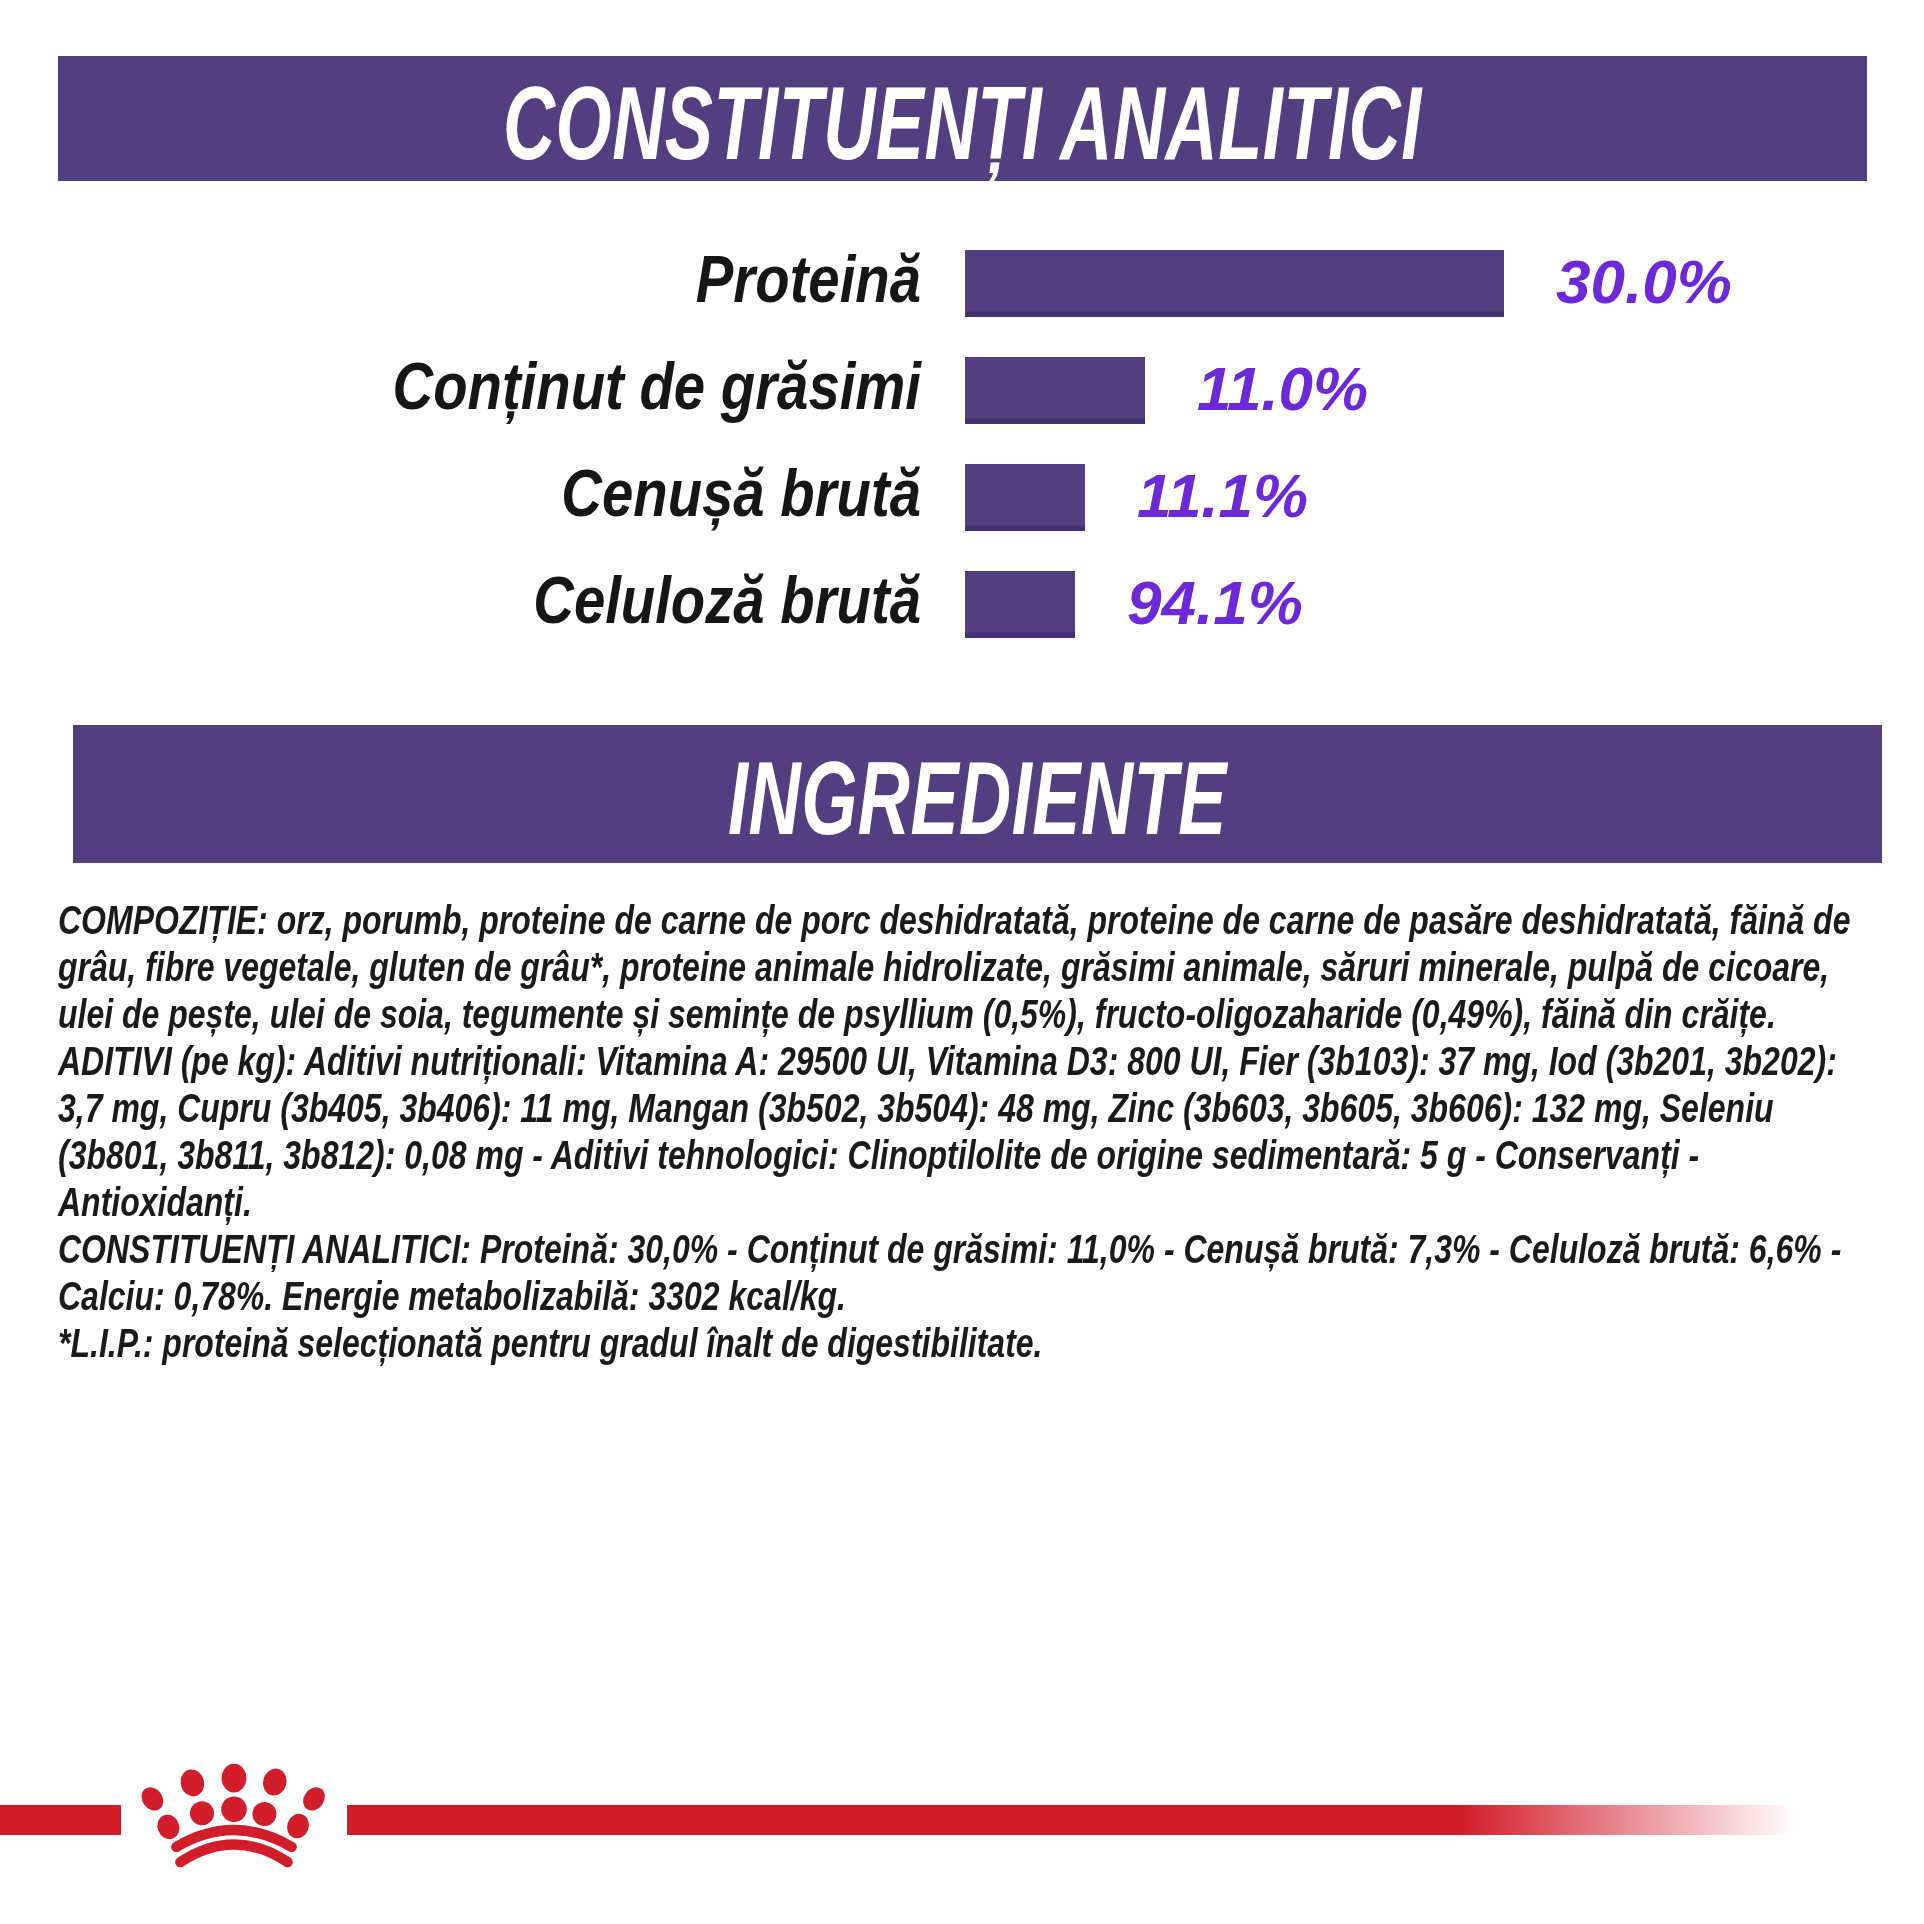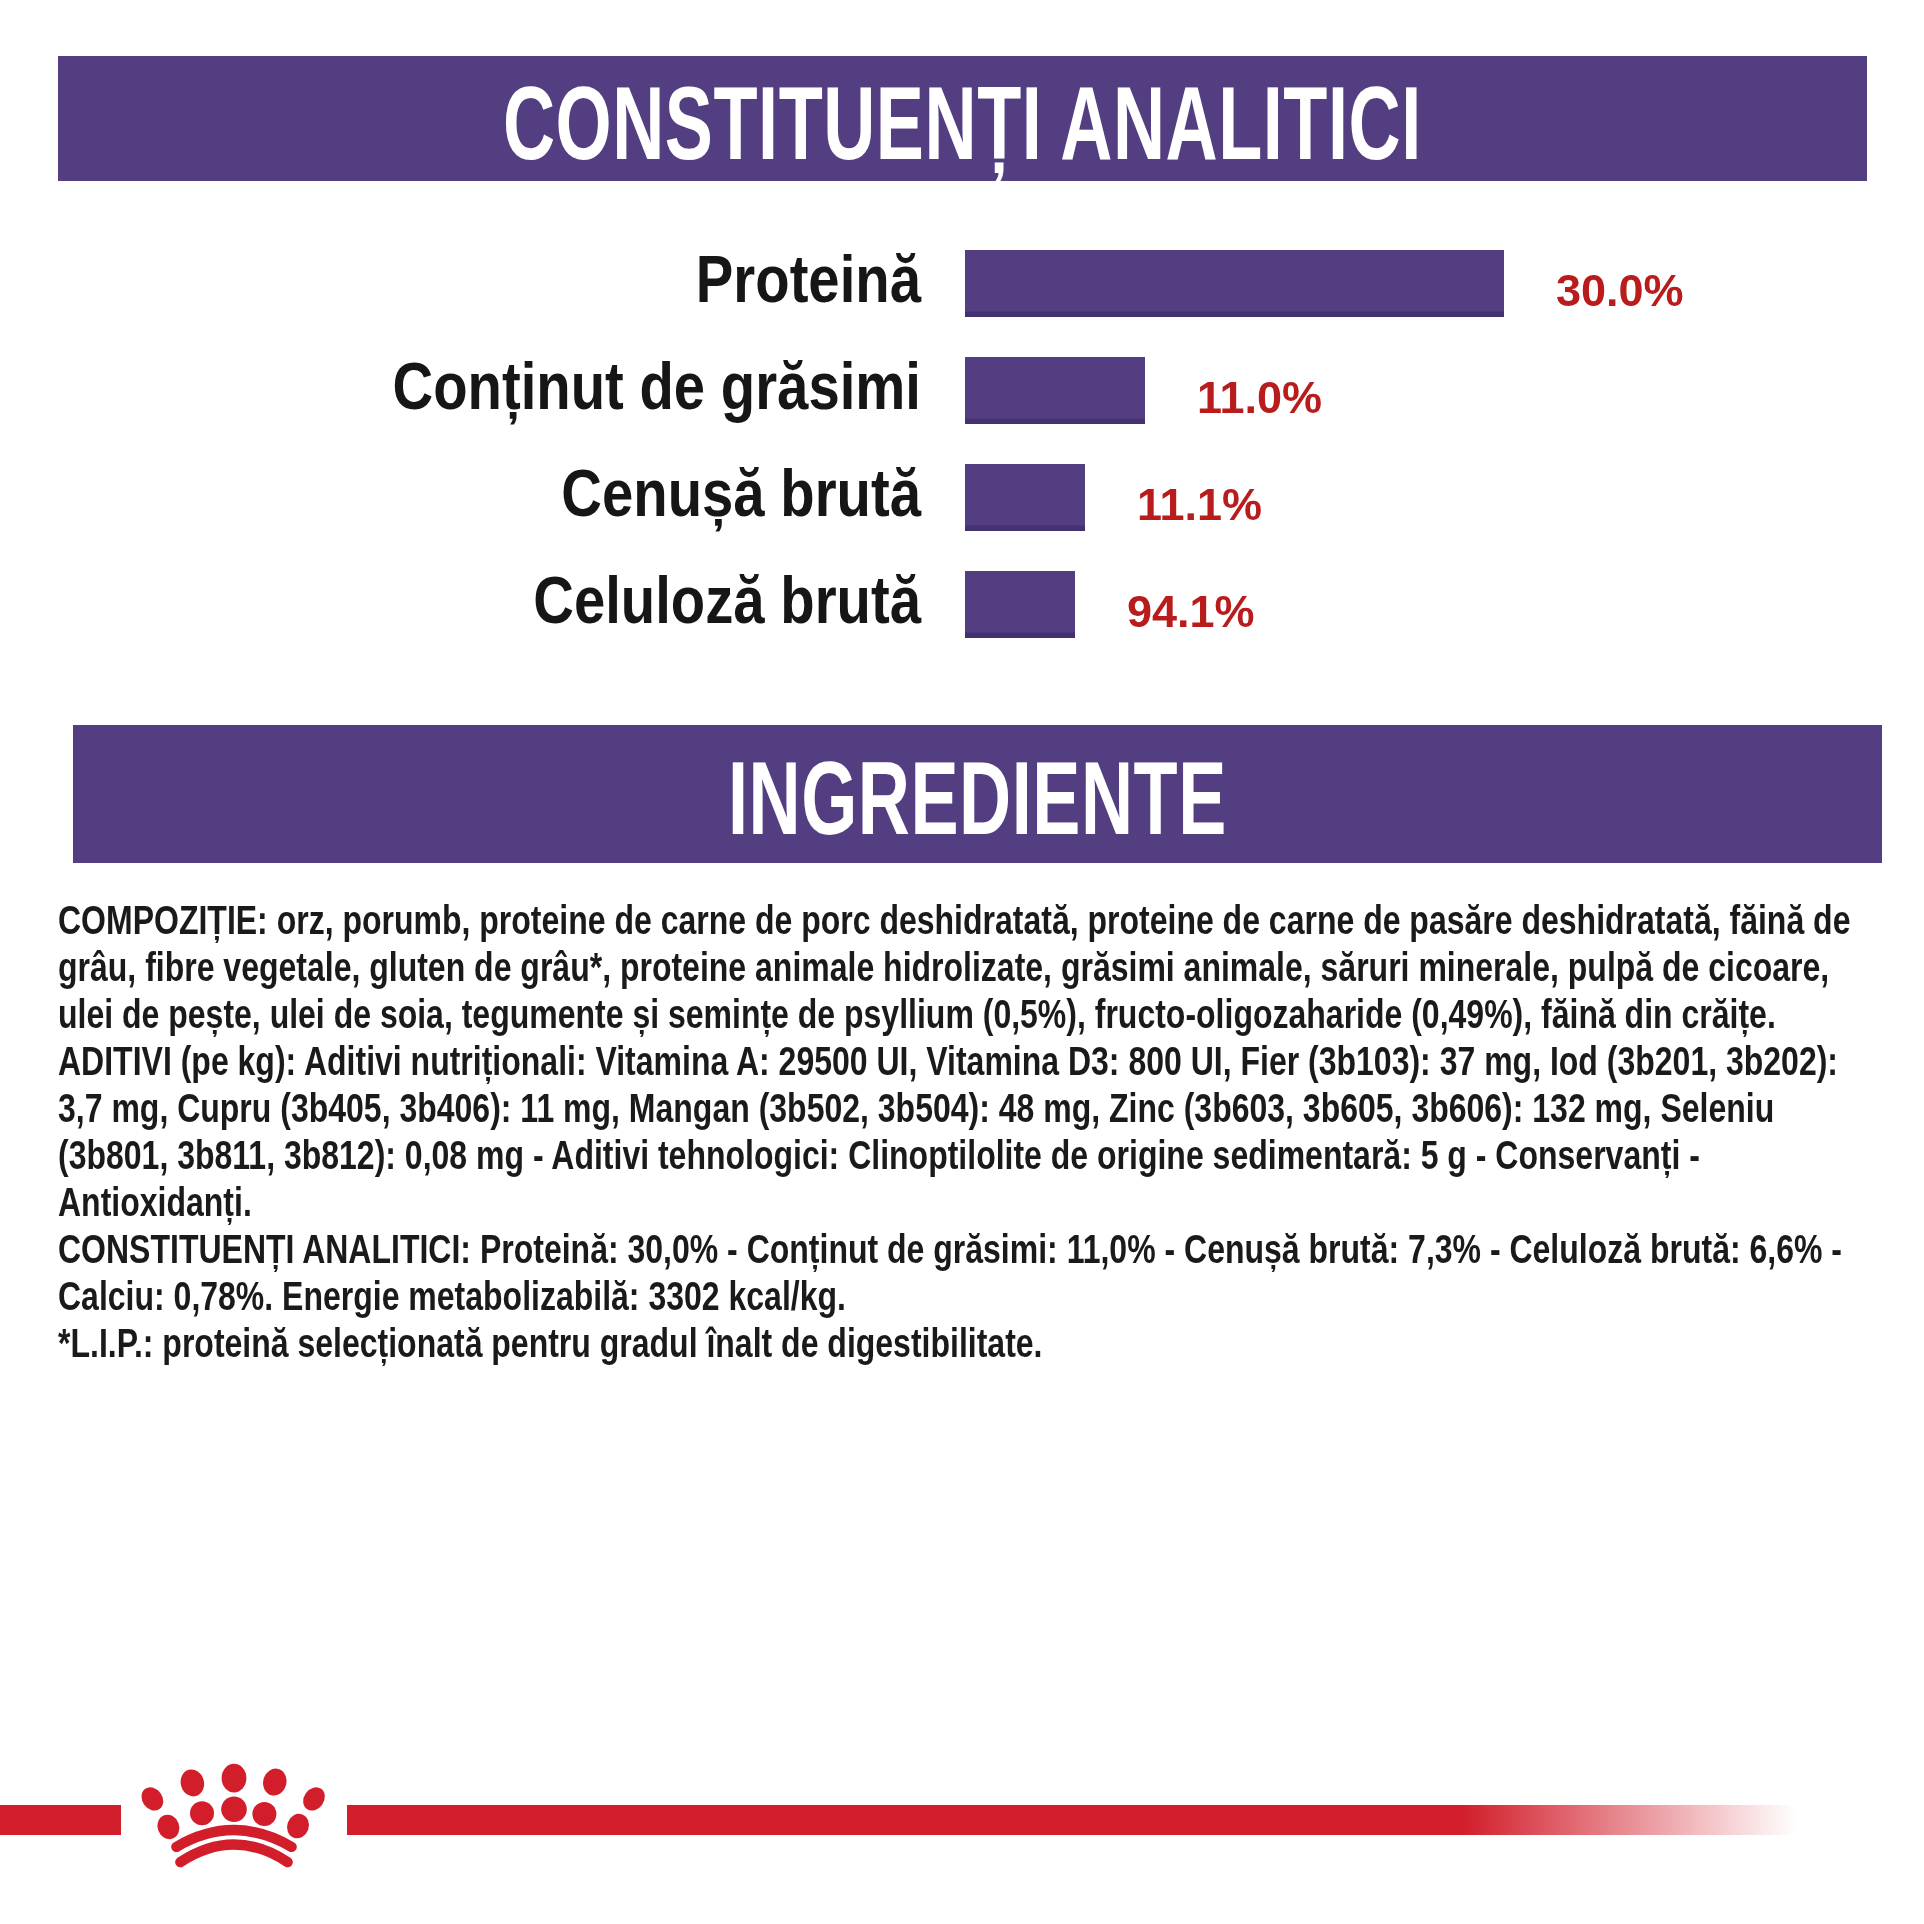--- a/index.html
+++ b/index.html
@@ -3,20 +3,21 @@
 <meta charset="utf-8">
 <style>
   html,body{margin:0;padding:0;background:#ffffff;}
   #page{
     position:relative;
     width:1925px;height:1925px;
     background:#ffffff;
     font-family:"Liberation Sans", sans-serif;
     overflow:hidden;
     color:#161616;
+    font-style:italic;
   }
   
   .banner{
     position:absolute;left:58px;width:1809px;
     background:#533E82;
     display:flex;align-items:center;justify-content:center;
     padding-top:9.6px;box-sizing:border-box;
   }
   #banner-analytical{top:56px;height:125px;}
   #banner-ingredients{top:725px;height:138px;margin-left:15px;}
@@ -36,21 +37,21 @@
     width:866px;flex:0 0 866px;text-align:right;
     font-size:67px;font-weight:700;color:#161616;white-space:nowrap;
     transform:scaleX(0.84);transform-origin:100% 50%;
   }
   .chart-bar{
     height:67px;margin-left:44px;background:#533E82;
     box-shadow:inset 0 -5.6px 0 rgba(20,10,50,0.22);
     flex:0 0 auto;
   }
   .chart-value{
-    margin-left:52px;font-size:45px;font-weight:700;color:#b91c1c;white-space:nowrap;
+    margin-left:52px;font-size:62px;font-weight:700;color:#6d28d9;white-space:nowrap;
   }
   
   #ingredients-text{
     position:absolute;left:58px;top:897px;
     width:2262px;
     transform:scaleX(0.80);transform-origin:0 0;
     font-size:40px;line-height:47px;font-weight:700;color:#1a1a1a;
   }
   #ingredients-text p{margin:0;padding:0;}
   

